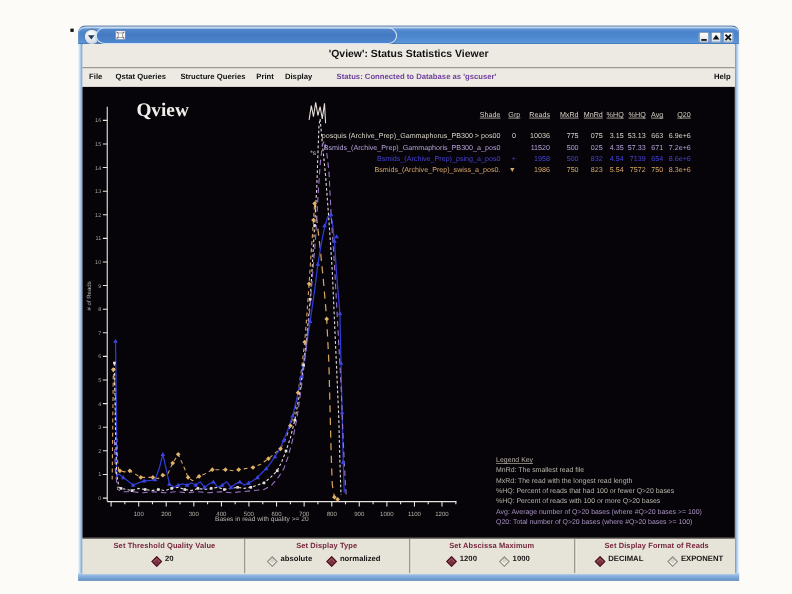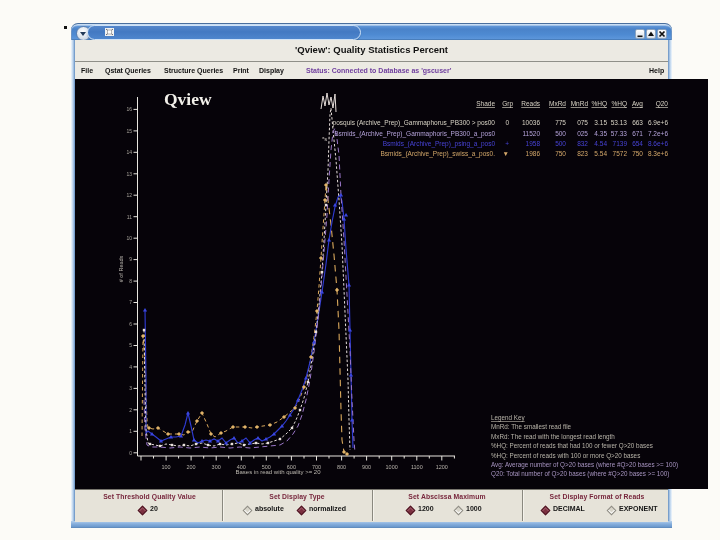--- a/index.html
+++ b/index.html
@@ -26,21 +26,21 @@
  letter-spacing:.05px;text-shadow:1px 1px 0 #1e4067;white-space:nowrap;}
 .wbtn{top:4.5px;width:8px;height:8px;border-radius:2px;background:linear-gradient(180deg,#ffffff,#d8e0ea);
  border:1px solid #8aa3c0;font-size:7px;color:#1a1a1a;text-align:center;line-height:8px;font-weight:bold;}
 .wbtn svg{position:absolute;left:0;top:0;}
 
 #subtitle{left:75px;top:40px;width:593px;height:21px;background:#eceae3;
  color:#111;font-weight:bold;font-size:9.5px;text-align:center;line-height:19px;}
 #menubar{left:75px;top:61px;width:593px;height:18px;background:#eceae3;
  border-top:1px solid #8f8f88;font-size:7px;font-weight:bold;color:#111;}
 #menubar span{position:absolute;top:4.5px;}
-#canvas{left:75px;top:79px;width:593px;height:410px;background:#060309;padding-left:40px;}
+#canvas{left:75px;top:79px;width:593px;height:410px;background:#060309;}
 #panel{left:75px;top:489px;width:593px;height:32px;background:#e6e3d9;border-top:1px solid #77756d;}
 #bborder{left:71px;top:521px;width:601px;height:7px;
  background:linear-gradient(180deg,#b5cfec 0%,#88b0dd 40%,#6795cb 90%,#52779f 100%);}
 .sideb{top:40px;width:4px;height:481px;}
 #lb{left:71px;background:linear-gradient(90deg,#f2f7fc 0%,#c4d9ef 40%,#92b4dc 75%,#5d88ba 100%);}
 #rb{left:668px;background:linear-gradient(270deg,#f2f7fc 0%,#c4d9ef 40%,#92b4dc 75%,#5d88ba 100%);}
 #dot{left:64px;top:26px;width:3px;height:3px;background:#111;}
 
 .phead{top:493px;color:#77263c;font-weight:bold;font-size:6.8px;text-align:center;letter-spacing:.1px;}
 .popt{top:505px;color:#151515;font-weight:bold;font-size:7px;}
@@ -76,21 +76,21 @@
     </div>
   <div class="abs wbtn" style="left:586px;">
       <svg width="8" height="8">
         <path d="M1.5 1.5 L6.5 6.5 M6.5 1.5 L1.5 6.5" stroke="#111" stroke-width="1.7"></path>
       </svg>
     </div>
 </div>
 <div class="abs sideb" id="lb"></div>
 <div class="abs sideb" id="rb"></div>
 <div class="abs" id="bborder"></div>
-<div class="abs" id="subtitle">'Qview': Quality Statistics Percent</div>
+<div class="abs" id="subtitle">'Qview': Status Statistics Viewer</div>
 <div class="abs" id="menubar">
   <span style="left:6px;">File</span>
   <span style="left:30px;">Qstat Queries</span>
   <span style="left:89px;">Structure Queries</span>
   <span style="left:158px;">Print</span>
   <span style="left:184px;">Display</span>
   <span style="left:231px;color:#6f3e9e;">Status: Connected to Database as 'gscuser'</span>
   <span style="left:574px;">Help</span>
 </div>
 <div class="abs" id="canvas">

